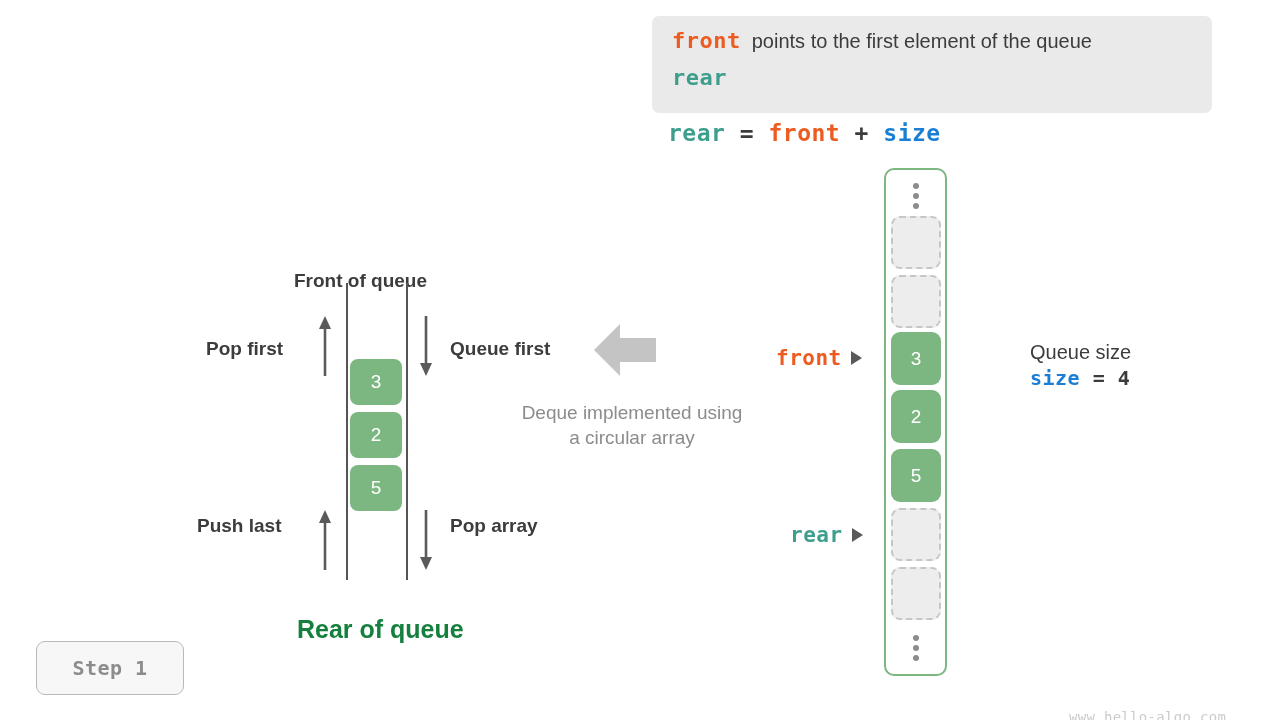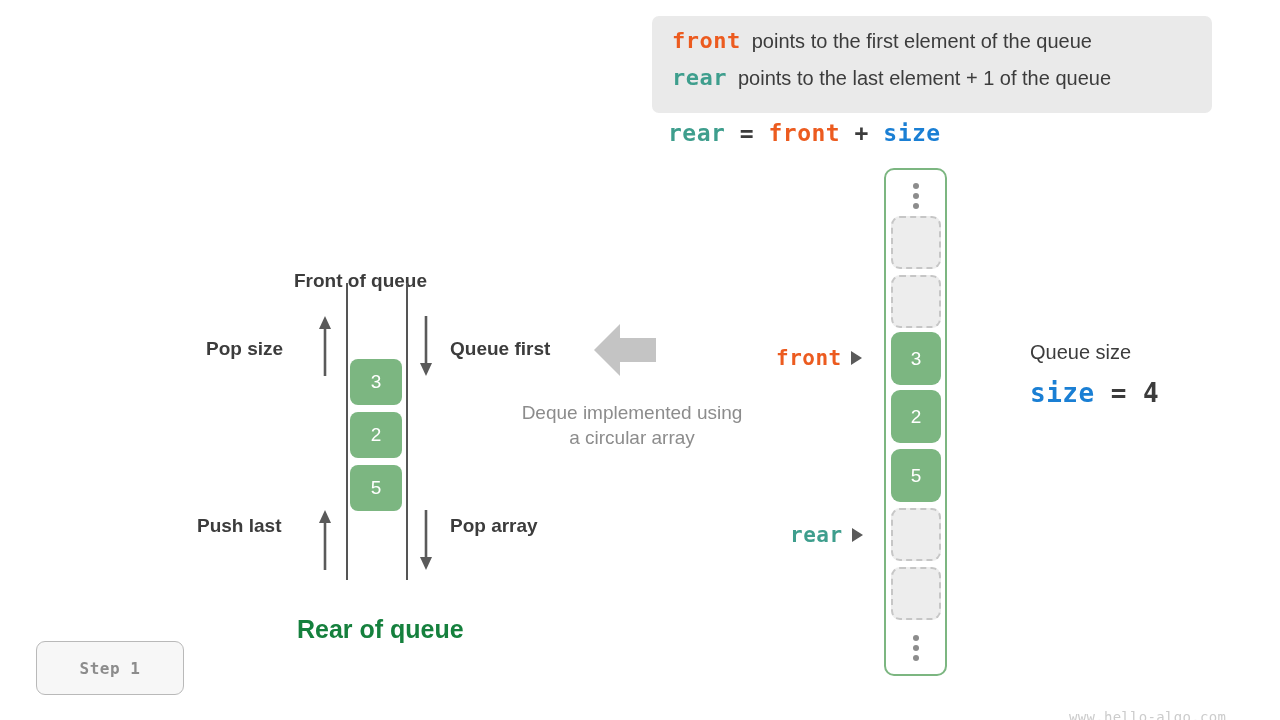--- a/index.html
+++ b/index.html
@@ -172,35 +172,35 @@
   
   #queue-size-block {
     left: 1030px; top: 341px;
     white-space: nowrap;
   }
   #queue-size-title {
     font-size: 20px;
     color: #3c3c3c;
   }
   #queue-size-expr {
-    margin-top: 14px;
-    font-size: 26px;
+    margin-top: 2px;
+    font-size: 20px;
   }
 
   
   #step-badge {
     left: 36px; top: 641px;
     width: 146px; height: 52px;
     background: #f7f7f7;
     border: 1px solid #b9b9b9;
     border-radius: 9px;
     display: flex;
     align-items: center;
     justify-content: center;
-    font-size: 16px;
+    font-size: 20px;
     color: #8c8c8c;
   }
 
   
   #watermark {
     left: 1069px; top: 709px;
     font-family: "DejaVu Sans Mono", "Liberation Mono", monospace;
     font-size: 14px;
     color: #cccccc;
     letter-spacing: 0.3px;
@@ -209,21 +209,20 @@
 </head>
 <body>
 
 <div class="abs" id="info-box">
   <div class="info-line">
     <span class="mono info-kw kw-front">front</span>
     <span class="info-text">points to the first element of the queue</span>
   </div>
   <div class="info-line">
     <span class="mono info-kw kw-rear">rear</span>
-    <span class="info-text">points to the last element + 1 of the queue</span>
   </div>
 </div>
 
 <div class="abs mono" id="equation">
   <span class="kw-rear">rear</span>
   <span class="op">=</span>
   <span class="kw-front">front</span>
   <span class="op">+</span>
   <span class="kw-size">size</span>
 </div>
@@ -237,21 +236,21 @@
 <div class="abs deque-cell" style="top:359px">3</div>
 <div class="abs deque-cell" style="top:412px">2</div>
 <div class="abs deque-cell" style="top:465px">5</div>
 
 <div class="abs v-arrow" style="left:318px; top:316px">
   <svg width="14" height="60" viewBox="0 0 14 60">
     <line x1="7" y1="60" x2="7" y2="9" stroke="#5a5a5a" stroke-width="2.6"></line>
     <polygon points="7,0 13,13 1,13" fill="#5a5a5a"></polygon>
   </svg>
 </div>
-<div class="abs op-label" style="left:206px; top:338px">Pop size</div>
+<div class="abs op-label" style="left:206px; top:338px">Pop first</div>
 
 <div class="abs v-arrow" style="left:419px; top:316px">
   <svg width="14" height="60" viewBox="0 0 14 60">
     <line x1="7" y1="0" x2="7" y2="51" stroke="#5a5a5a" stroke-width="2.6"></line>
     <polygon points="7,60 13,47 1,47" fill="#5a5a5a"></polygon>
   </svg>
 </div>
 <div class="abs op-label" style="left:450px; top:338px">Queue first</div>
 
 <div class="abs v-arrow" style="left:318px; top:510px">

